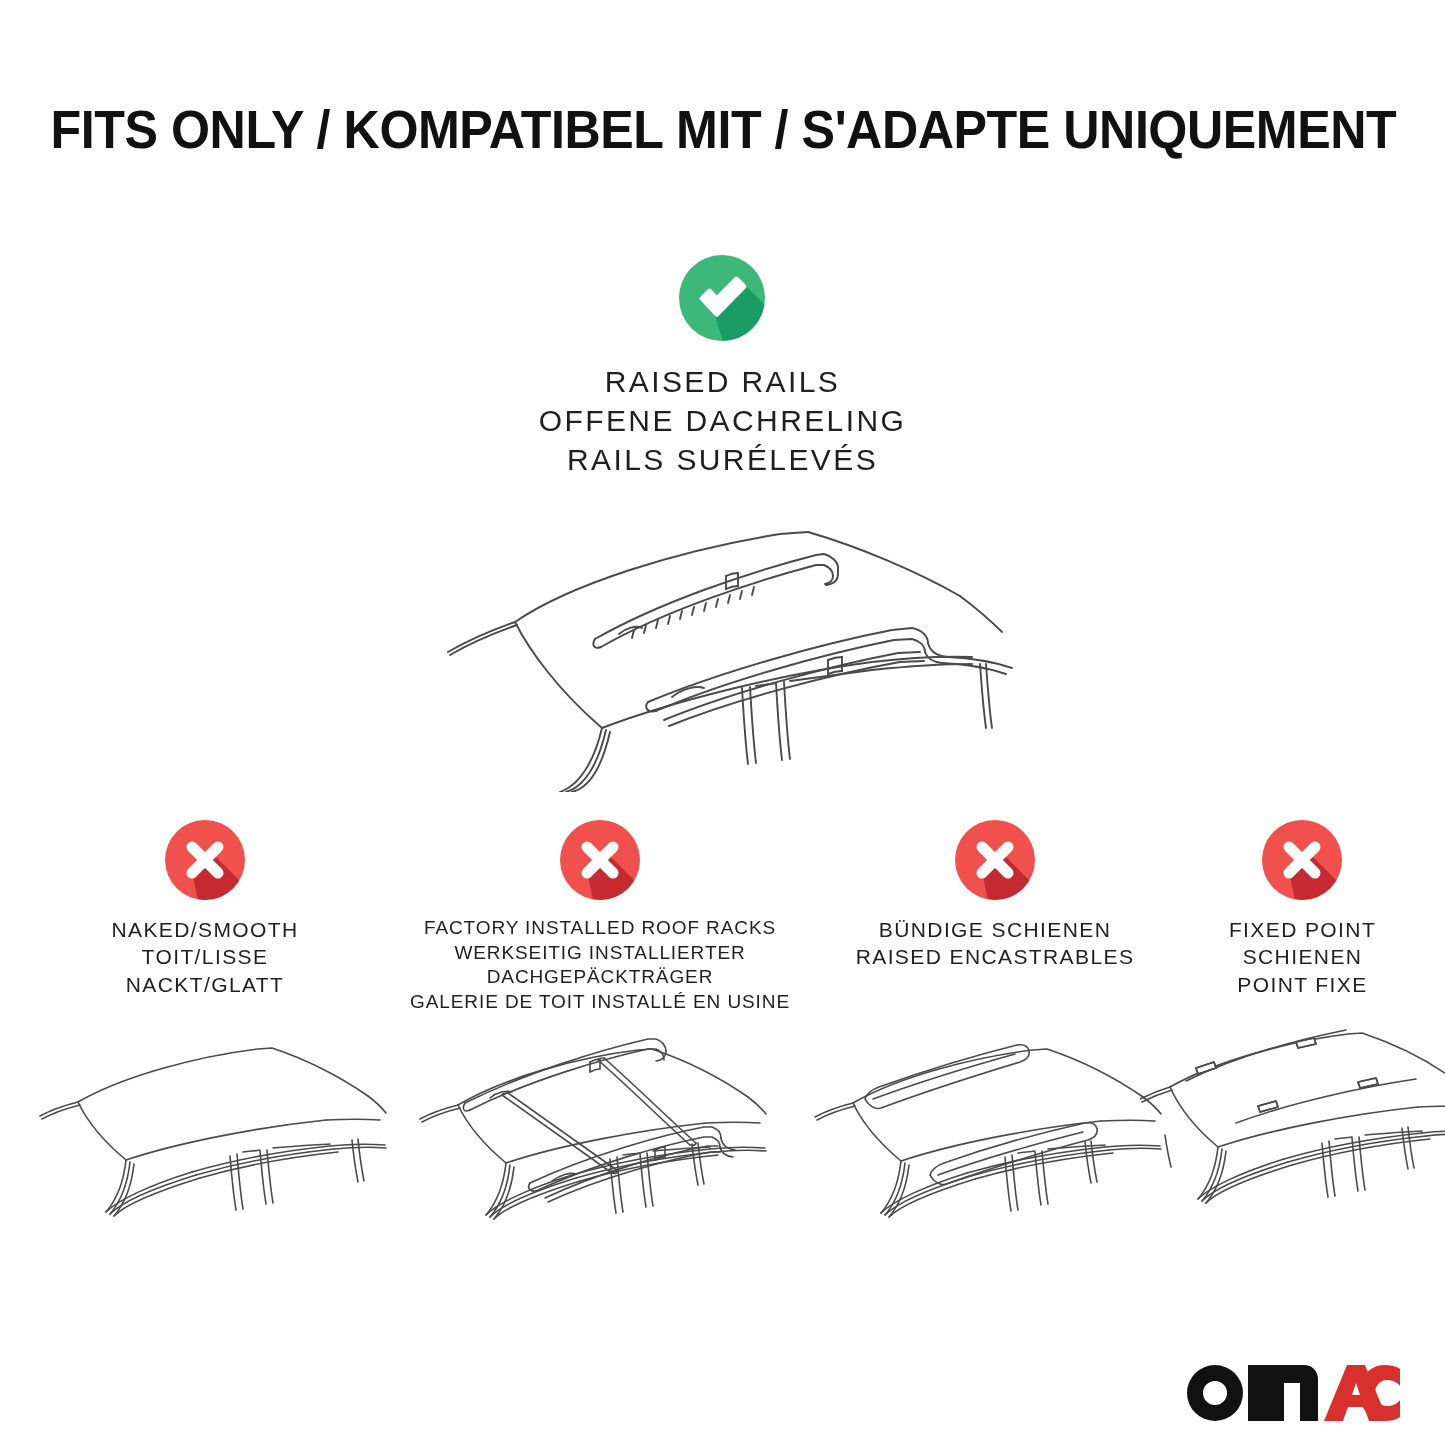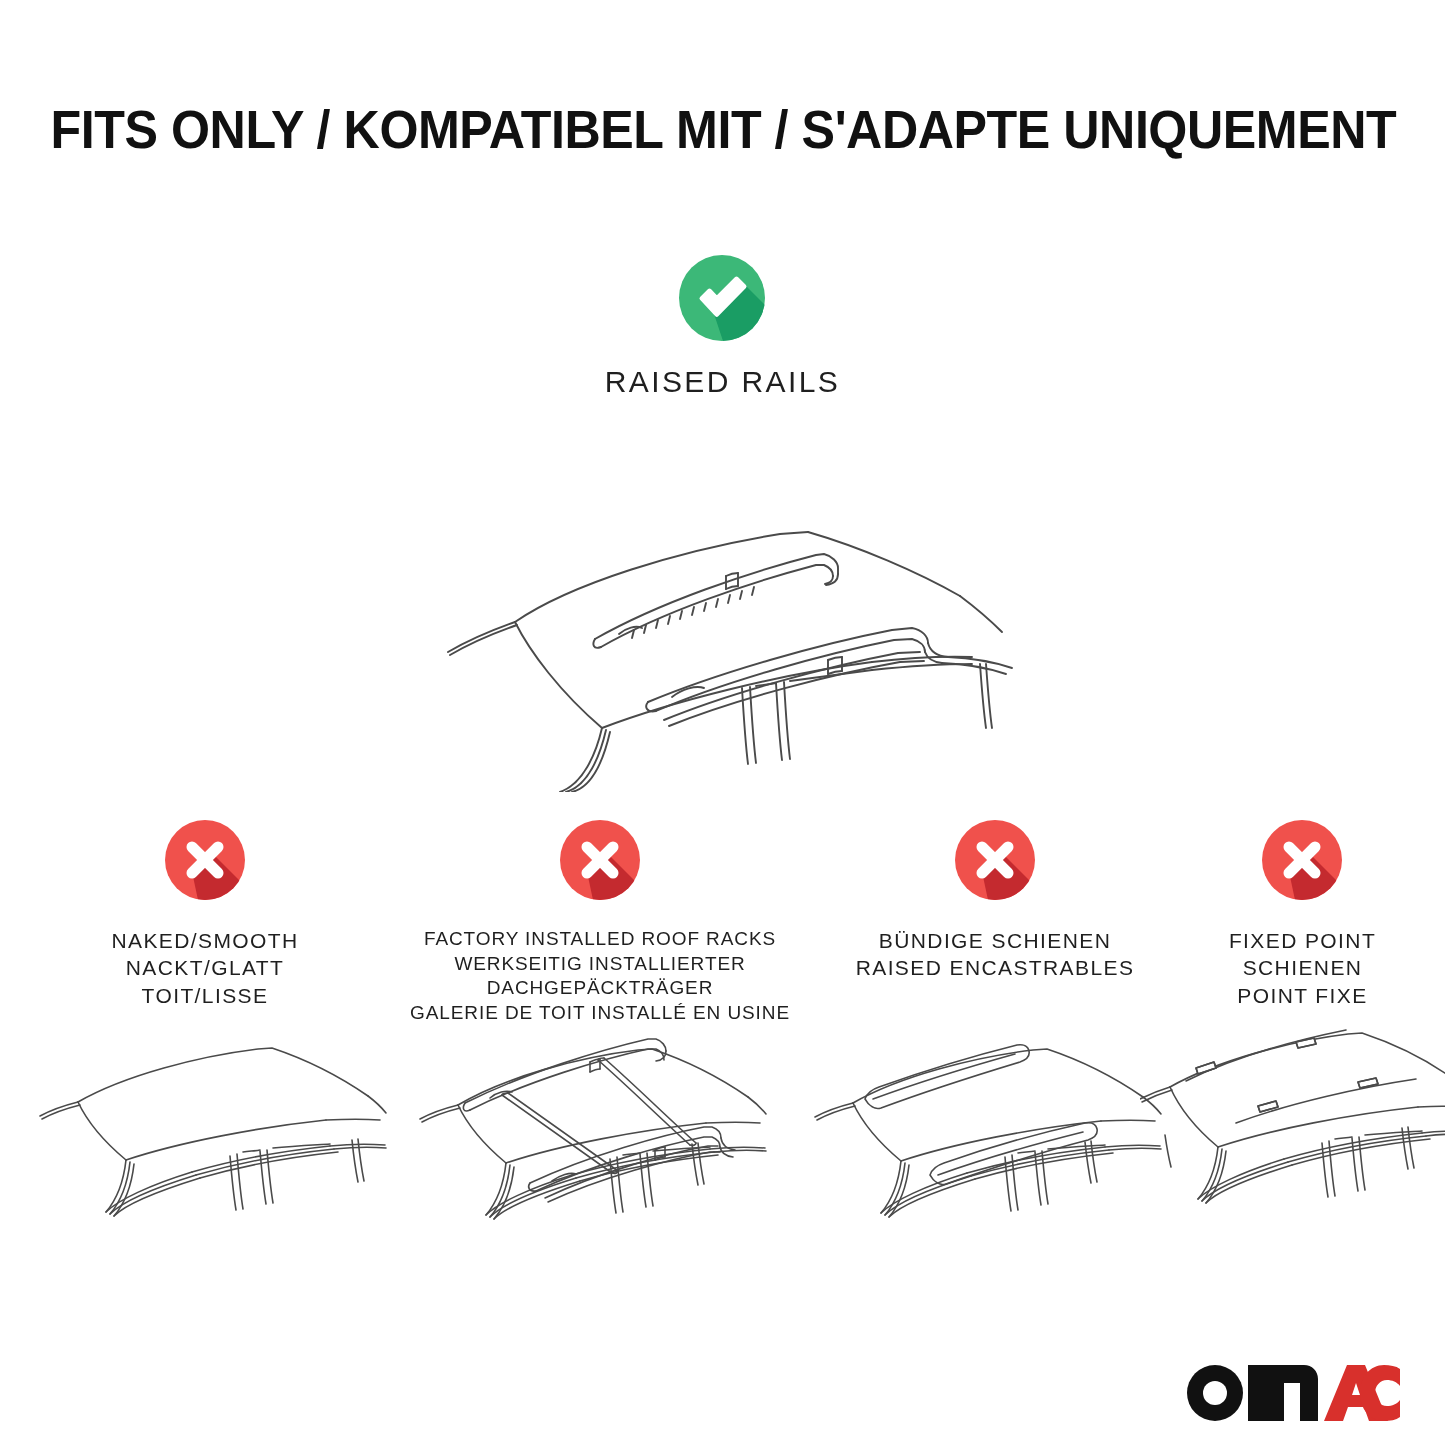--- a/index.html
+++ b/index.html
@@ -39,21 +39,21 @@
   
   #ok-section{position:absolute;left:0;top:0;width:1445px;}
   #ok-icon{position:absolute;left:679px;top:255px;width:86px;height:86px;}
   #ok-text{position:absolute;left:0;right:0;top:362px;}
 
   #main-art{position:absolute;left:420px;top:492px;width:610px;height:300px;}
 
   
   .col{position:absolute;top:820px;}
   .col .xicon{position:absolute;top:0;width:80px;height:80px;}
-  .col .cap{position:absolute;top:107px;width:100%;}
+  .col .cap{position:absolute;top:96px;width:100%;}
   .col .art{position:absolute;top:0;}
 
   #col1{left:30px;width:350px;}
   #col2{left:400px;width:400px;}
   #col3{left:820px;width:350px;}
   #col4{left:1160px;width:285px;}
 
   #col1 .xicon{left:135px;}
   #col2 .xicon{left:160px;}
   #col3 .xicon{left:135px;}
@@ -87,20 +87,22 @@
         <circle cx="43" cy="43" r="43" fill="#3CB878"></circle>
         <g clip-path="url(#okclip)">
           <path d="M30 44 L40 54 L62 26 L86 50 L86 86 L44 86 Z" fill="#189A63" opacity="0.92"></path>
         </g>
         <path d="M22.5 43.5 L30.5 35.5 L37.8 43.2 L57.5 23.5 L65.5 31.5 L37.8 59.8 Z" fill="#ffffff" stroke="#ffffff" stroke-width="4" stroke-linejoin="round"></path>
       </svg>
     </div>
 
     <div id="ok-text">
       <div class="lbl lbl-top">RAISED RAILS</div>
+      <div class="lbl lbl-top">OFFENE DACHRELING</div>
+      <div class="lbl lbl-top">RAILS SURÉLEVÉS</div>
     </div>
 
     <div id="main-art">
       <svg width="610" height="300" viewBox="0 0 610 300">
         <g fill="none" stroke="#4a4a4a" stroke-width="1.9" stroke-linecap="round" stroke-linejoin="round">
 
           <path d="M95 130 C150 92 260 58 360 42 L388 40"></path>
           <path d="M388 40 C440 55 498 80 540 104"></path>
           <path d="M95 130 C110 160 140 200 182 236"></path>
           <path d="M182 236 C250 210 360 182 452 170"></path>
@@ -183,22 +185,22 @@
           <path d="M47 33 L80 66 L80 80 L33 80 L26 47 Z" fill="#C1272D" opacity="0.93"></path>
         </g>
         <g stroke="#ffffff" stroke-width="11" stroke-linecap="round">
           <line x1="27" y1="27" x2="53" y2="53"></line>
           <line x1="53" y1="27" x2="27" y2="53"></line>
         </g>
       </svg>
     </div>
     <div class="cap">
       <div class="lbl lbl-bot">NAKED/SMOOTH</div>
+      <div class="lbl lbl-bot">TOIT/LISSE</div>
       <div class="lbl lbl-bot">NACKT/GLATT</div>
-      <div class="lbl lbl-bot">TOIT/LISSE</div>
     </div>
     <div class="art">
       <svg width="370" height="240" viewBox="0 0 370 240">
         <g fill="none" stroke="#4a4a4a" stroke-width="1.6" stroke-linecap="round" stroke-linejoin="round">
           <path d="M58 82 C105 55 180 36 238 29 L252 28 C288 40 322 58 348 76"></path>
           <path d="M58 82 C66 99 82 120 106 140"></path>
           <path d="M106 140 C160 122 240 107 306 100"></path>
           <path d="M20 96 C33 89 46 85 58 82"></path>
           <path d="M22 99 C35 92 48 88 60 85"></path>
           <path d="M106 140 C104 158 98 178 86 192"></path>

